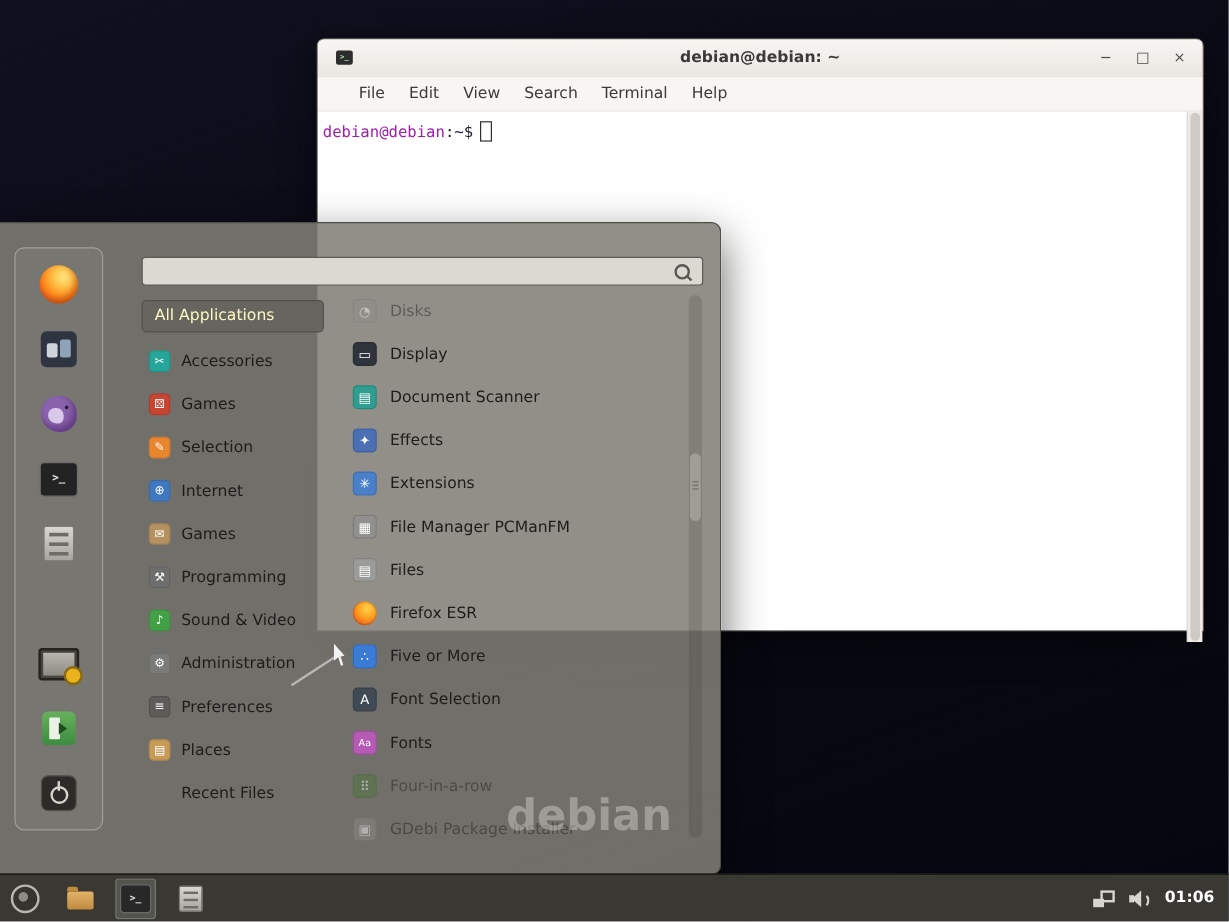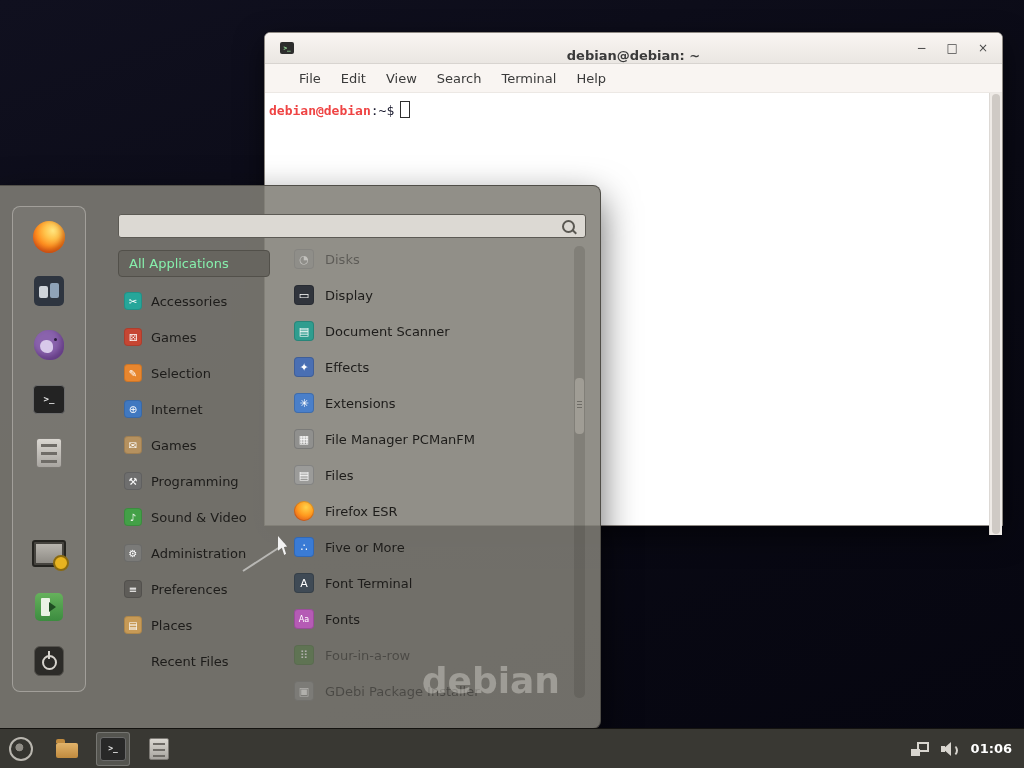--- a/index.html
+++ b/index.html
@@ -4,31 +4,31 @@
 <style>
   html,body {margin:0;padding:0;}
   body {font-family:"DejaVu Sans", sans-serif;}
   .screen {position:relative;width:1024px;height:768px;overflow:hidden;
            background:linear-gradient(160deg,#10101f 0%,#0a0a15 45%,#060610 100%);}
 
   
   .terminal {position:absolute;left:264px;top:32px;width:737px;height:492px;background:#ffffff;
              border:1px solid #8f8a84;border-radius:6px 6px 0 0;box-shadow:0 10px 28px rgba(0,0,0,.55);z-index:1;}
   .titlebar {height:30px;background:linear-gradient(#f9f5f2,#eae6e2);border-bottom:1px solid #d8d4d0;
-             border-radius:5px 5px 0 0;position:relative;display:flex;align-items:flex-end;justify-content:center;}
+             border-radius:5px 5px 0 0;position:relative;display:flex;align-items:center;justify-content:center;}
   .win-icon {position:absolute;left:15px;top:9px;width:14px;height:12px;background:#2d2d2d;border-radius:2px;
              color:#9fe8a0;font:bold 6px "DejaVu Sans Mono",monospace;line-height:12px;text-align:center;}
   .title {font-size:13px;font-weight:bold;color:#3a3a3a;}
   .controls {position:absolute;right:14px;top:0;height:30px;display:flex;align-items:center;gap:20px;
              color:#4a4a4a;font-size:12px;}
   .menubar {height:28px;background:#f9f5f2;border-bottom:1px solid #ece8e4;display:flex;align-items:center;padding-left:24px;}
   .menubar span {padding:0 10px;font-size:13px;color:#3a3a3a;}
   .term-body {position:relative;height:calc(100% - 58px);padding:8px 16px 0 4px;
               font-family:"DejaVu Sans Mono",monospace;font-size:13px;}
-  .prompt-host {color:#ef4444;font-weight:bold;}
+  .prompt-host {color:#a21caf;font-weight:normal;}
   .prompt-path {color:#1b1b2f;}
   .term-cursor {display:inline-block;width:8px;height:15px;border:1px solid #2e2e2e;vertical-align:text-bottom;margin-left:6px;}
   .term-scroll {position:absolute;right:0;top:0;bottom:0;width:12px;background:#efebe7;border-left:1px solid #ddd9d5;}
   .term-thumb {position:absolute;top:1px;left:2px;width:8px;bottom:1px;background:#cfcac5;border-radius:4px;}
 
   
   .menu {position:absolute;left:0;top:185px;width:600px;height:542px;background:rgba(129,126,118,.87);
          border:1px solid #504e48;border-left:none;border-radius:0 8px 8px 0;
          box-shadow:0 14px 36px rgba(0,0,0,.6);z-index:2;}
   .fav-panel {position:absolute;left:12px;top:20px;width:74px;height:486px;border:1px solid rgba(240,238,232,.35);
@@ -68,21 +68,21 @@
 
   .search-bar {position:absolute;left:118px;top:28px;width:468px;height:24px;background:#dcd9d3;border:1px solid #5c5a54;
                border-radius:3px;display:flex;align-items:center;padding:0 8px;box-sizing:border-box;}
   .search-input {flex:1;border:none;background:transparent;outline:none;font-size:13px;color:#222;height:100%;
                  font-family:"DejaVu Sans",sans-serif;}
   .search-icon {width:9px;height:9px;border:2px solid #5a5852;border-radius:50%;position:relative;margin-right:2px;flex:none;}
   .search-icon::after {content:"";position:absolute;width:5px;height:2px;background:#5a5852;transform:rotate(45deg);
                        right:-4px;bottom:-2px;}
 
   .cats {position:absolute;left:118px;top:64px;width:162px;}
-  .cat-selected {width:130px;background:#67655f;border:1px solid #52504a;border-radius:4px;color:#86efac;
+  .cat-selected {width:130px;background:#67655f;border:1px solid #52504a;border-radius:4px;color:#fef9c3;
                  font-size:13px;padding:5px 10px;margin-bottom:6px;}
   .cat-row {display:flex;align-items:center;gap:9px;height:36px;padding-left:6px;font-size:13px;color:#1d1c1a;}
   .cat-icon {width:18px;height:18px;border-radius:4px;flex:none;display:flex;align-items:center;justify-content:center;
              color:#fff;font-size:10px;box-shadow:inset 0 0 0 1px rgba(0,0,0,.12);}
   .cat-icon.hidden {visibility:hidden;}
 
   .apps {position:absolute;left:286px;top:55px;width:282px;height:460px;overflow:hidden;}
   .app-row {display:flex;align-items:center;gap:11px;height:36px;padding-left:8px;font-size:13px;color:#1d1c1a;}
   .app-icon {width:20px;height:20px;border-radius:4px;flex:none;display:flex;align-items:center;justify-content:center;
              color:#fff;font-size:11px;box-shadow:inset 0 0 0 1px rgba(0,0,0,.15);}
@@ -276,21 +276,21 @@
       <div class="app-row">
         <span class="app-icon fx" style="background: rgb(232, 118, 45);"></span>
         <span>Firefox ESR</span>
       </div>
       <div class="app-row">
         <span class="app-icon" style="background: rgb(58, 123, 213);">∴</span>
         <span>Five or More</span>
       </div>
       <div class="app-row">
         <span class="app-icon" style="background: rgb(63, 74, 85);">A</span>
-        <span>Font Terminal</span>
+        <span>Font Selection</span>
       </div>
       <div class="app-row">
         <span class="app-icon small-text" style="background: rgb(181, 91, 181);">Aa</span>
         <span>Fonts</span>
       </div>
       <div class="app-row dimmed">
         <span class="app-icon" style="background: rgb(74, 122, 58);">⠿</span>
         <span>Four-in-a-row</span>
       </div>
       <div class="app-row dimmed">

